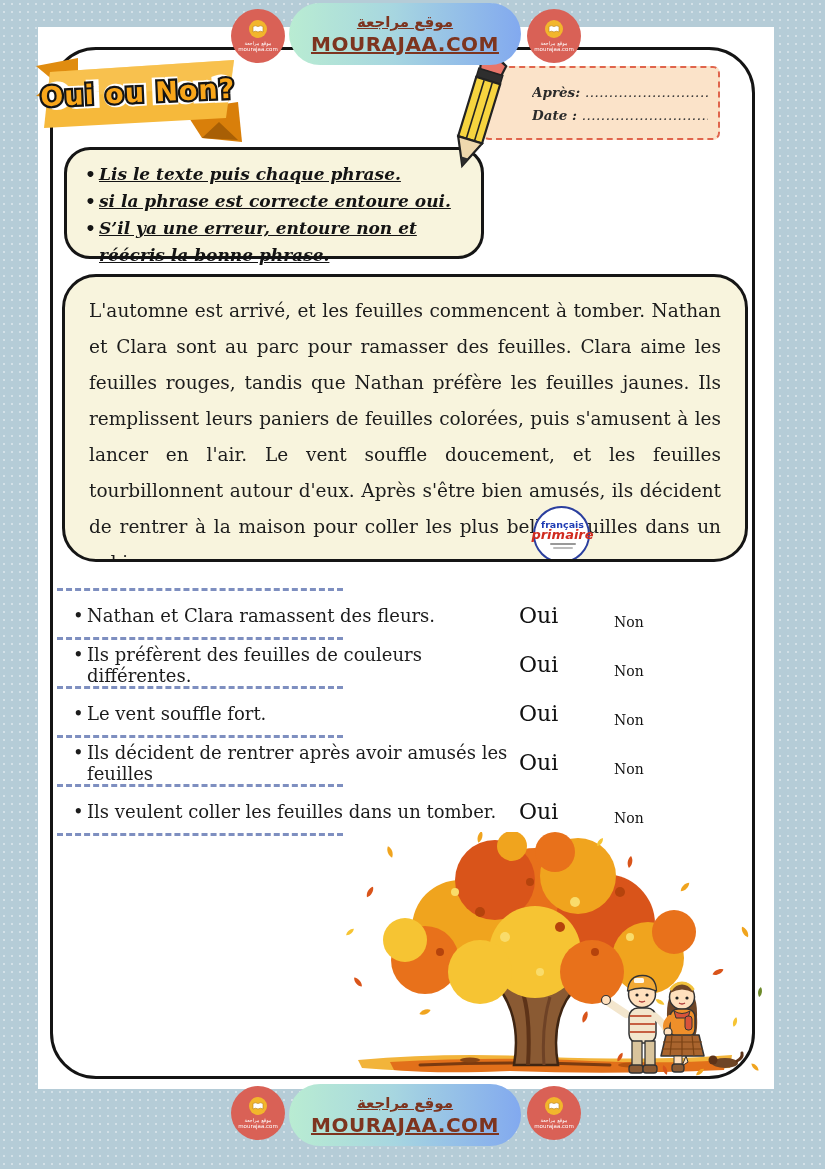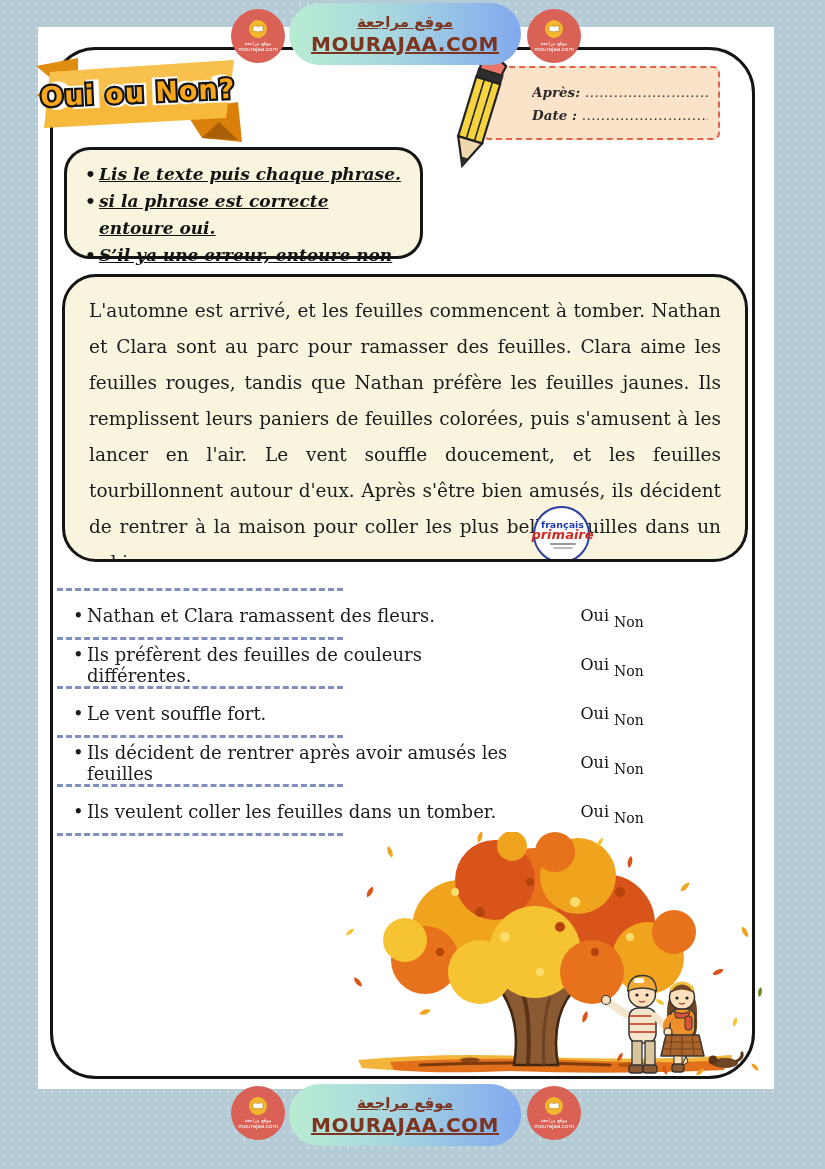--- a/index.html
+++ b/index.html
@@ -39,21 +39,21 @@
 
   
   .name-box{position:absolute;left:482px;top:66px;width:238px;height:74px;
     background:#fbe3c9;border:2px dashed #e0654d;border-radius:7px;
     padding:13px 10px 8px 48px;z-index:4;}
   .nb-row{font-style:italic;font-weight:bold;font-size:13.5px;color:#2a2a2a;line-height:23px;white-space:nowrap;overflow:hidden;}
   .nb-dots{font-weight:normal;letter-spacing:.5px;color:#333;}
   .pencil{position:absolute;left:443px;top:54px;z-index:5;}
 
   
-  .instructions{position:absolute;left:64px;top:147px;width:359px;height:112px;
+  .instructions{position:absolute;left:64px;top:147px;width:420px;height:112px;
     background:#f8f4dd;border:3px solid #151515;border-radius:26px;
     padding:11px 16px 8px 12px;z-index:3;}
   .instructions ul{margin:0;padding:0 0 0 20px;list-style:none;}
   .instructions li{font-style:italic;font-weight:600;font-size:17px;line-height:27px;color:#141414;position:relative;}
   .instructions li::before{content:"•";position:absolute;left:-14px;top:0;}
   .instructions li span{text-decoration:underline;}
 
   
   .story-box{position:absolute;left:62px;top:274px;width:686px;height:288px;
     background:#f8f4dd;border:3px solid #151515;border-radius:34px;
@@ -66,21 +66,21 @@
   .pl-pr{font-family:"DejaVu Sans",sans-serif;font-weight:bold;font-style:italic;font-size:13px;color:#d12b1f;line-height:10px;}
   .pl-bar{width:26px;height:2px;background:#999;margin-top:3px;border-radius:1px;}
   .pl-bar2{width:20px;height:2px;background:#bbb;margin-top:2px;border-radius:1px;}
 
   
   .questions{position:absolute;left:57px;top:588px;width:662px;z-index:3;}
   .dash{width:286px;height:0;border-top:3.5px dashed #7e8fc0;margin-bottom:3px;}
   .q-row{height:43px;display:flex;align-items:center;padding-left:14px;}
   .q-text{flex:1;font-size:18px;color:#1c1c1c;position:relative;padding-left:16px;}
   .q-text::before{content:"•";position:absolute;left:2px;}
-  .q-oui{width:90px;margin-left:auto;text-align:right;font-size:16px;color:#111;cursor:pointer;}
+  .q-oui{width:90px;margin-left:auto;text-align:left;font-size:22px;color:#111;cursor:pointer;}
   .q-non{width:90px;margin-left:5px;margin-right:15px;font-size:14px;color:#111;cursor:pointer;margin-top:12px;}
 
   
   .tree{position:absolute;left:330px;top:832px;z-index:3;}
 </style>
 </head>
 <body>
 
 <div class="stage">
 

